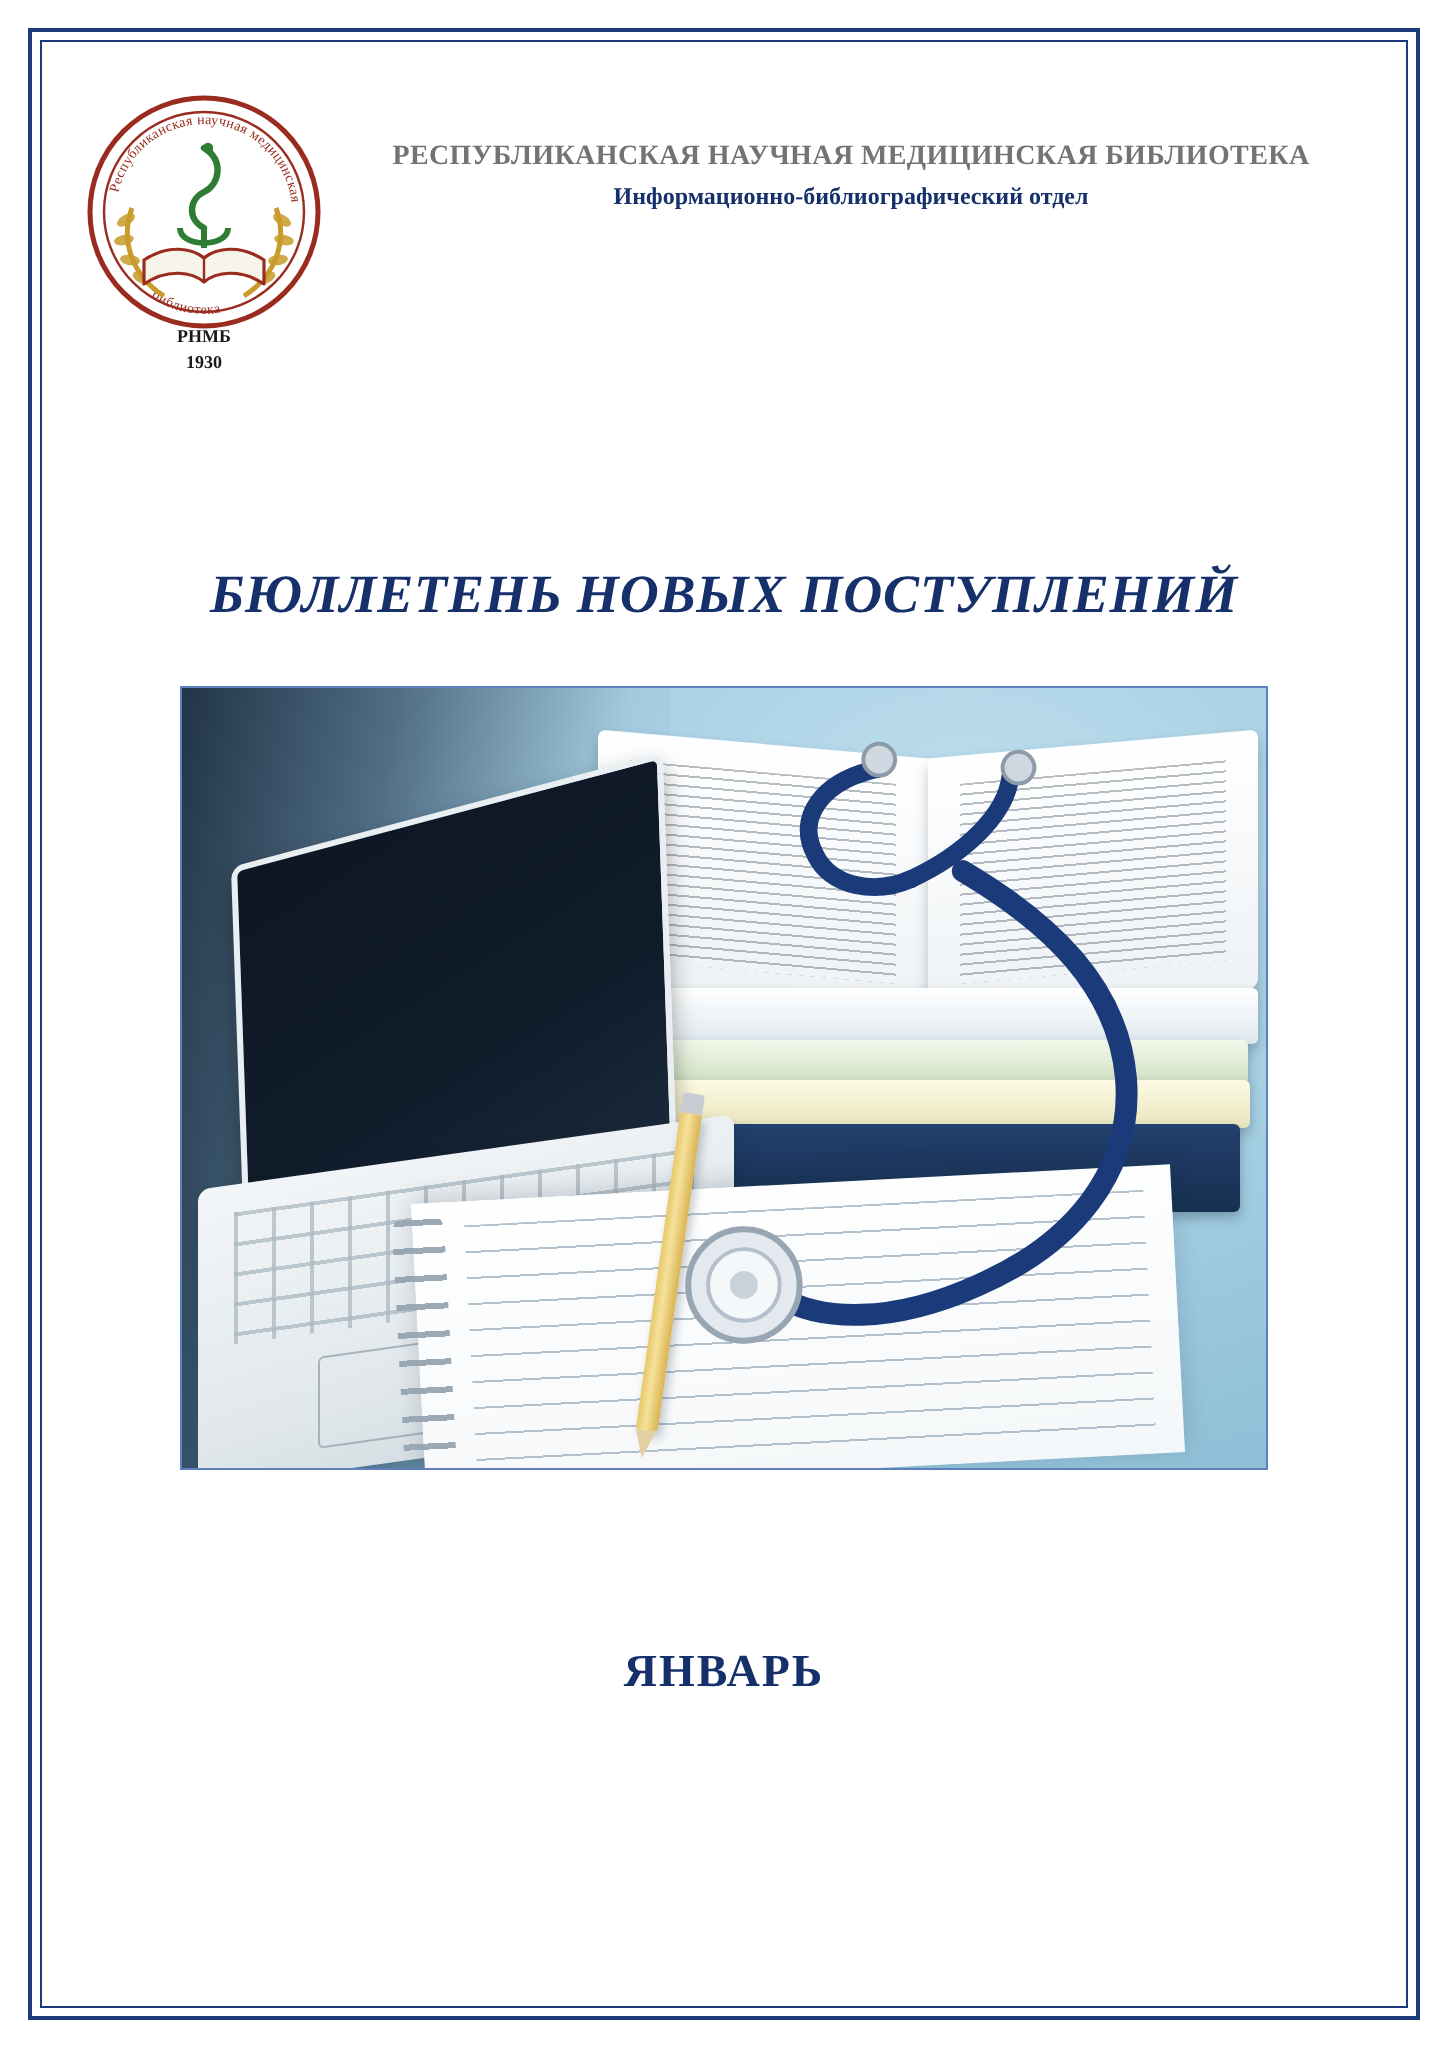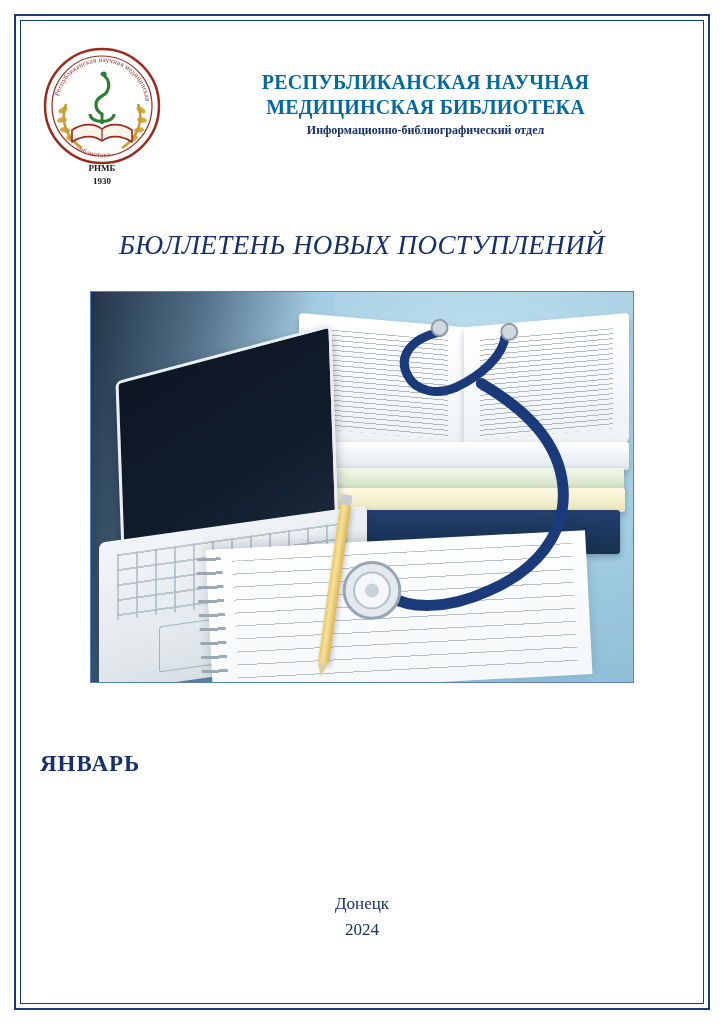--- a/index.html
+++ b/index.html
@@ -68,40 +68,40 @@
 
   .header-text {
     flex: 1 1 auto;
     text-align: center;
     padding-top: 26px;
     padding-right: 10px;
   }
   .org-line1 {
     font-family: "Liberation Serif", serif;
     font-weight: bold;
-    font-size: 20px;
+    font-size: 14px;
     letter-spacing: 0.2px;
     line-height: 1.25;
-    color: #0369a1;
+    color: #737373;
   }
   .org-line2 {
     font-family: "Liberation Serif", serif;
     font-weight: bold;
     font-size: 12px;
     line-height: 1.35;
     color: #15306b;
     margin-top: 2px;
   }
 
   
   .main-title {
-    margin-top: 36px;
+    margin-top: 88px;
     text-align: center;
     font-family: "Liberation Serif", serif;
-    font-weight: normal;
+    font-weight: bold;
     font-style: italic;
     font-size: 27px;
     letter-spacing: 0.4px;
     color: #15306b;
   }
 
   
   .cover-figure {
     margin: 30px auto 0 auto;
     width: 544px;
@@ -303,22 +303,22 @@
   
   .steth {
     position: absolute;
     left: 0; top: 0;
     width: 100%; height: 100%;
     pointer-events: none;
   }
 
   
   .month {
-    margin-top: 68px;
-    text-align: left;
+    margin-top: 88px;
+    text-align: center;
     font-family: "Liberation Serif", serif;
     font-weight: bold;
     font-size: 23px;
     letter-spacing: 1px;
     color: #15306b;
   }
 
   
   .footer {
     position: absolute;
@@ -442,19 +442,15 @@
         <path d="M392,92 C436,118 470,150 474,196 C478,244 446,280 400,300 C356,320 320,318 300,306" fill="none" stroke="#1b3a7a" stroke-width="11" stroke-linecap="round"></path>
 
         <circle cx="282" cy="300" r="28" fill="#e3e9ee" stroke="#98a6b4" stroke-width="3"></circle>
         <circle cx="282" cy="300" r="18" fill="#f5f8fa" stroke="#b3bfca" stroke-width="2"></circle>
         <circle cx="282" cy="300" r="7" fill="#c8d2da"></circle>
       </svg>
     </div>
 
     <div class="month">ЯНВАРЬ</div>
 
-    <div class="footer">
-      <div>Донецк</div>
-      <div>2024</div>
-    </div>
 
   </div>
 </div>
 
 </body></html>

